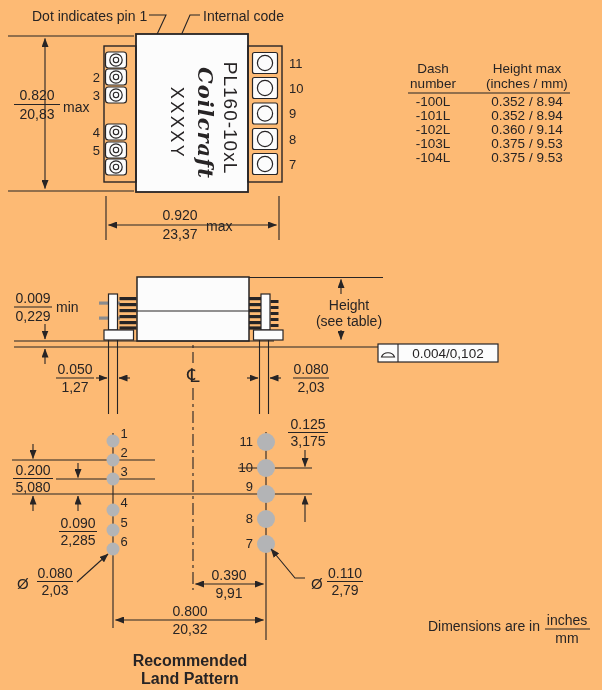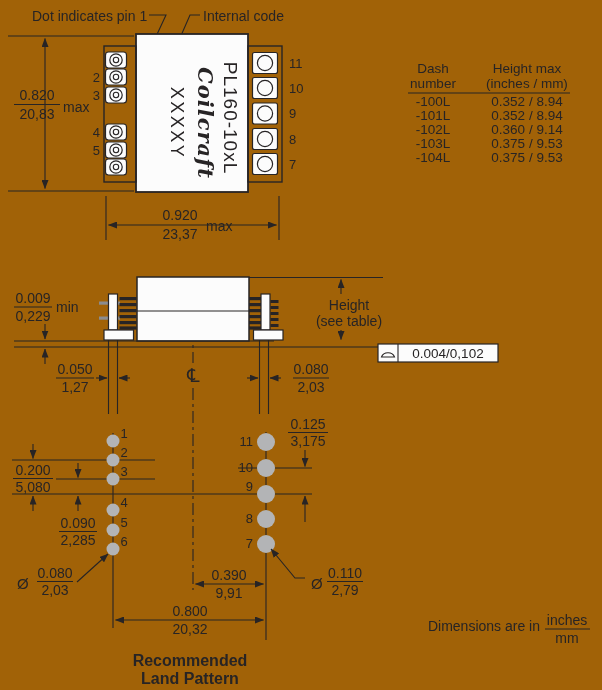--- a/index.html
+++ b/index.html
@@ -1,16 +1,16 @@
 <!DOCTYPE html>
 <html><head>
 <meta charset="utf-8">
 <style>
   html,body{margin:0;padding:0;background:#ffffff;}
-  .canvas{position:relative;width:602px;height:690px;background:#a16207;overflow:hidden;
+  .canvas{position:relative;width:602px;height:690px;background:#fdba74;overflow:hidden;
           font-family:"Liberation Sans",sans-serif;}
   svg{position:absolute;left:0;top:0;}
   svg text{fill:#272425;font-family:"Liberation Sans",sans-serif;}
   .f14{font-size:14px;}
   .f13{font-size:13px;}
   .f13t{font-size:13.5px;}
   .f15b{font-size:16px;font-weight:bold;}
   .mark{font-size:19px;letter-spacing:1px;}
   .markx{font-size:18px;letter-spacing:2.5px;}
   .script{font-family:"DejaVu Serif",serif;font-style:italic;font-weight:bold;font-size:21px;letter-spacing:1px;}

